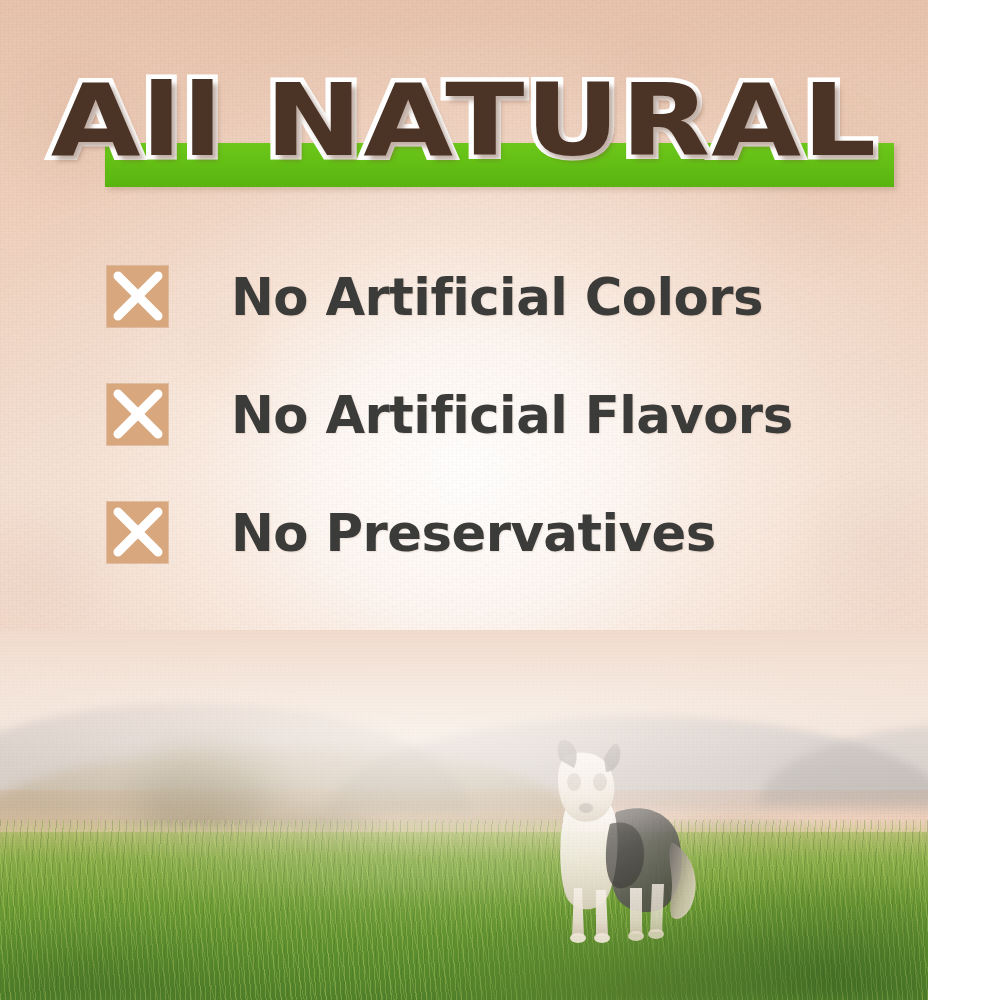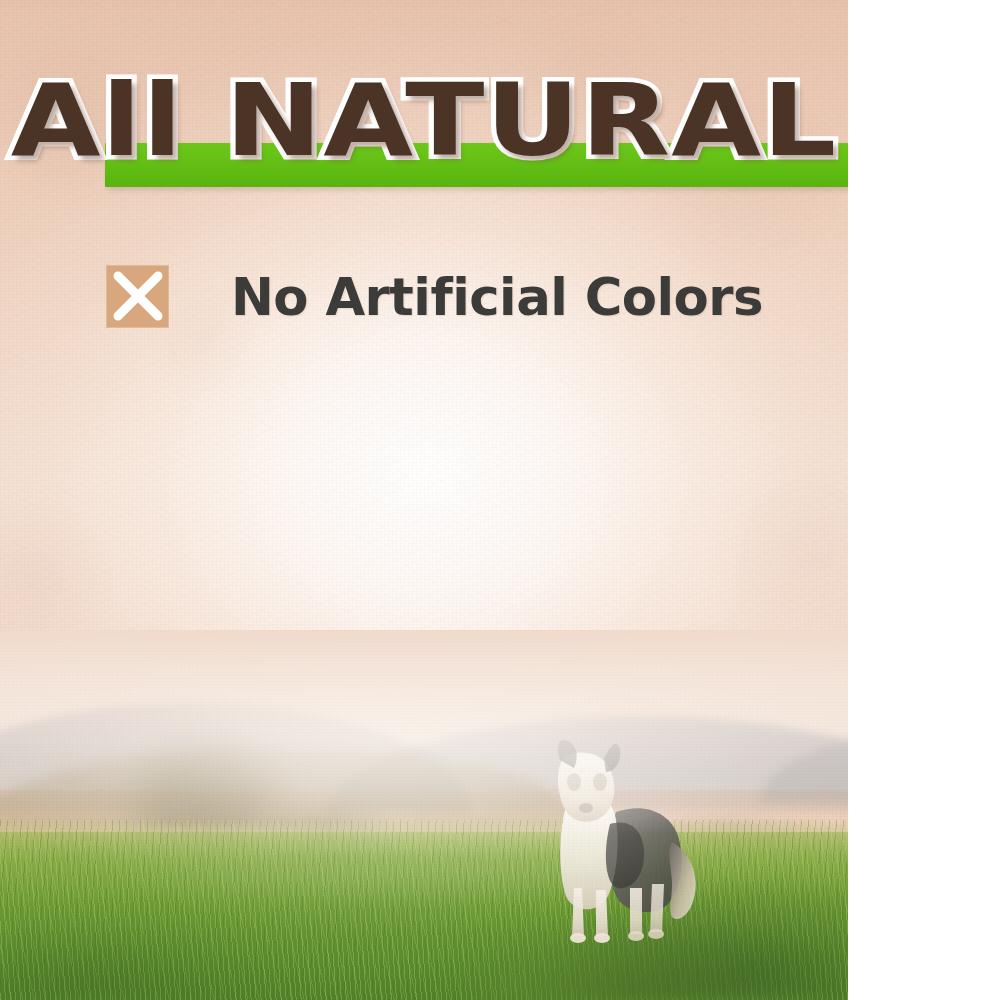--- a/index.html
+++ b/index.html
@@ -7,21 +7,21 @@
     margin: 0;
     padding: 0;
     background: #ffffff;
   }
   body {
     font-family: "Liberation Sans", sans-serif;
   }
 
   .panel {
     position: relative;
-    width: 848px;
+    width: 928px;
     height: 1000px;
     overflow: hidden;
     background: #ecd0bd;
   }
 
   
   .paper-base {
     position: absolute;
     inset: 0;
     background:
@@ -485,17 +485,35 @@
     <div class="claim-row">
       <div class="checkbox">
         <svg viewBox="0 0 61 61" xmlns="http://www.w3.org/2000/svg">
           <path d="M11 10 L51 50" stroke="#ffffff" stroke-width="9" stroke-linecap="round" fill="none"></path>
           <path d="M51 10 L11 50" stroke="#ffffff" stroke-width="9" stroke-linecap="round" fill="none"></path>
         </svg>
       </div>
       <div class="claim-label">No Artificial Colors</div>
     </div>
 
-
+    <div class="claim-row">
+      <div class="checkbox">
+        <svg viewBox="0 0 61 61" xmlns="http://www.w3.org/2000/svg">
+          <path d="M11 10 L51 50" stroke="#ffffff" stroke-width="9" stroke-linecap="round" fill="none"></path>
+          <path d="M51 10 L11 50" stroke="#ffffff" stroke-width="9" stroke-linecap="round" fill="none"></path>
+        </svg>
+      </div>
+      <div class="claim-label">No Artificial Flavors</div>
+    </div>
+
+    <div class="claim-row">
+      <div class="checkbox">
+        <svg viewBox="0 0 61 61" xmlns="http://www.w3.org/2000/svg">
+          <path d="M11 10 L51 50" stroke="#ffffff" stroke-width="9" stroke-linecap="round" fill="none"></path>
+          <path d="M51 10 L11 50" stroke="#ffffff" stroke-width="9" stroke-linecap="round" fill="none"></path>
+        </svg>
+      </div>
+      <div class="claim-label">No Preservatives</div>
+    </div>
 
 
   </div>
 </div>
 
 </body></html>

